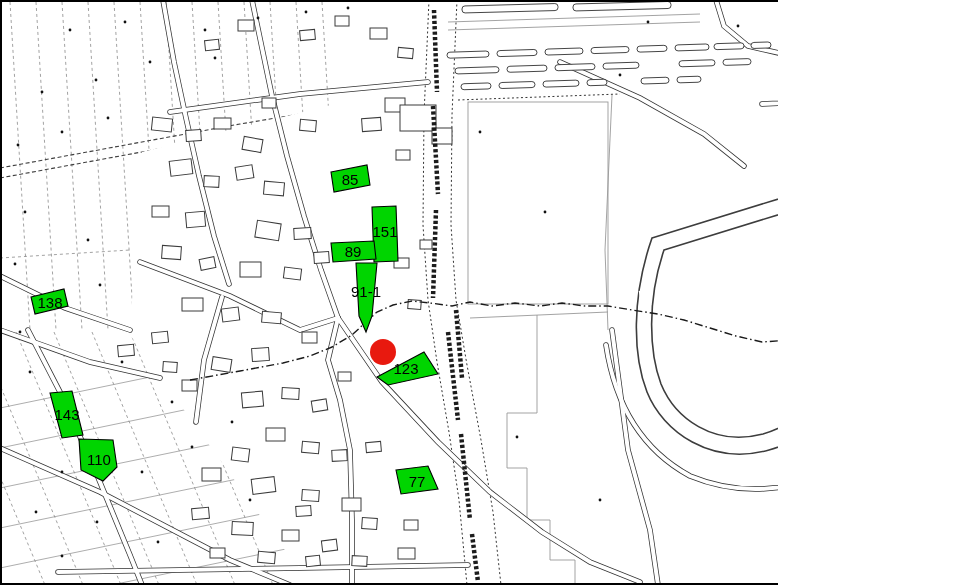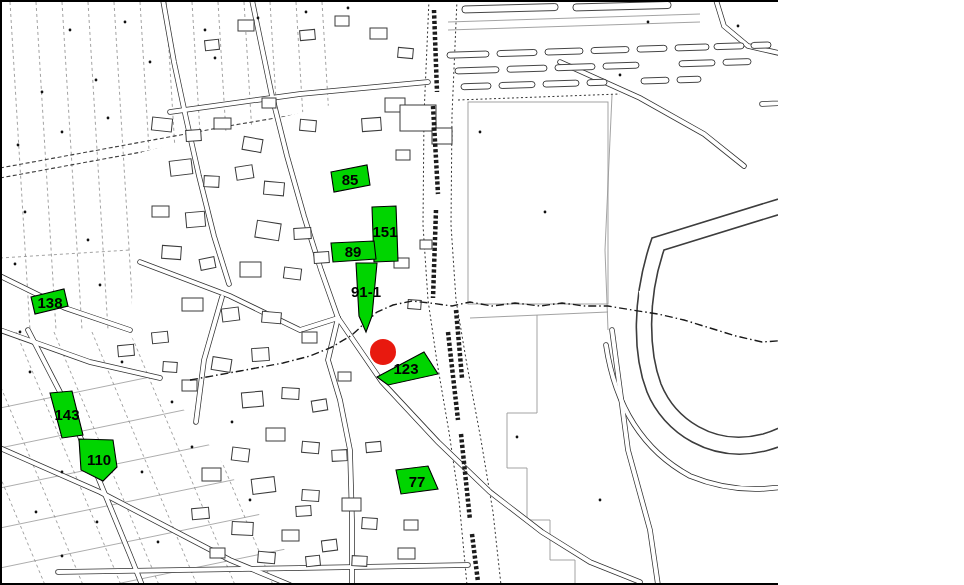--- a/index.html
+++ b/index.html
@@ -1,17 +1,17 @@
 <!DOCTYPE html>
 <html><head>
 <meta charset="utf-8">
 <style>
   html,body{margin:0;padding:0;background:#fff;}
   #stage{position:relative;width:778px;height:585px;background:#fff;overflow:hidden;
-         font-family:"Liberation Sans", sans-serif;font-weight:bold;}
+         font-family:"Liberation Sans", sans-serif;}
   svg{display:block}
   .strip{stroke:#7a7a7a;stroke-width:.7;fill:none;stroke-dasharray:3 3}
   .shallow{stroke:#8a8a8a;stroke-width:.7;fill:none}
   .bold-dash{stroke:#3f3f3f;stroke-width:1.1;fill:none;stroke-dasharray:4 2.5}
   .gray{stroke:#999;stroke-width:.9;fill:none}
   .dotl{stroke:#333;stroke-width:1;fill:none;stroke-dasharray:2 2.5}
   .ring{stroke:#3d3d3d;stroke-width:1.6;fill:none}
   .arc{stroke:#555;stroke-width:1.1;fill:none}
   .rc{stroke:#333;stroke-width:5.5;fill:none;stroke-linecap:round}
   .rf{stroke:#fff;stroke-width:4;fill:none;stroke-linecap:round}

